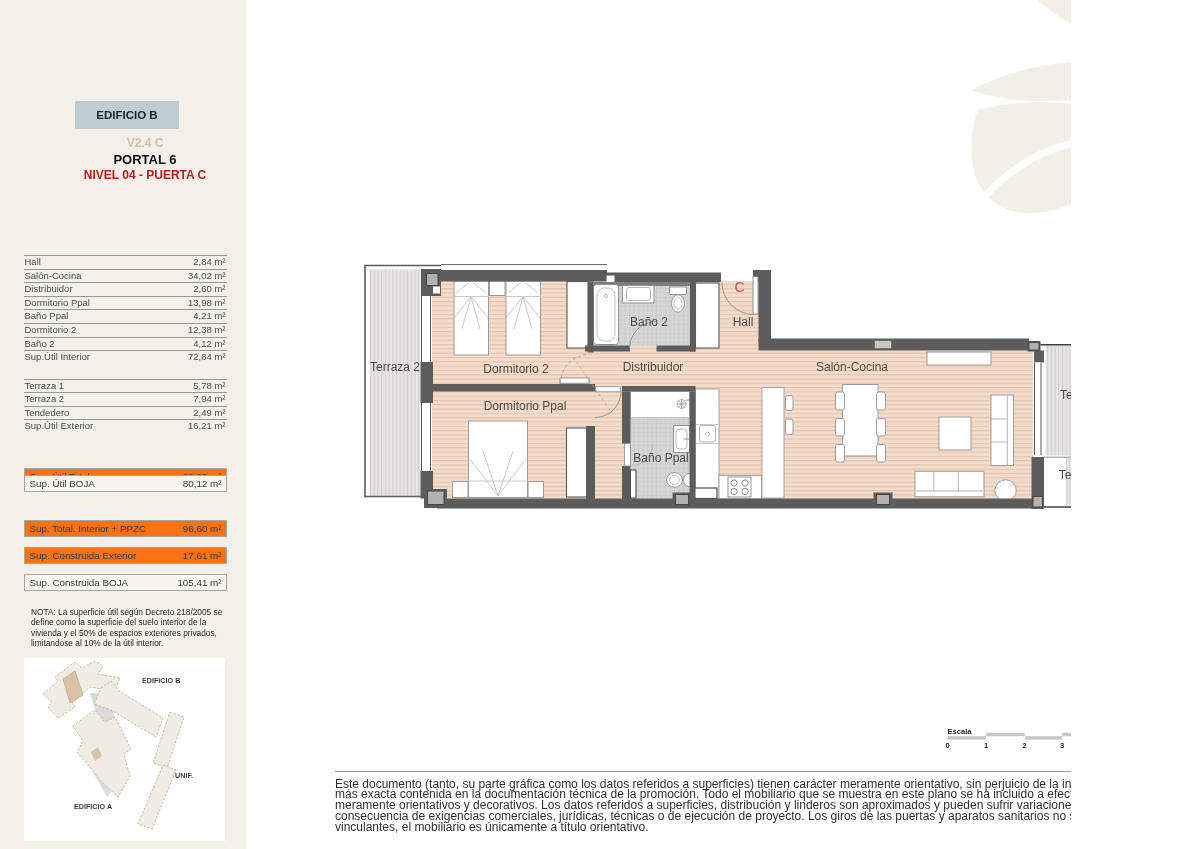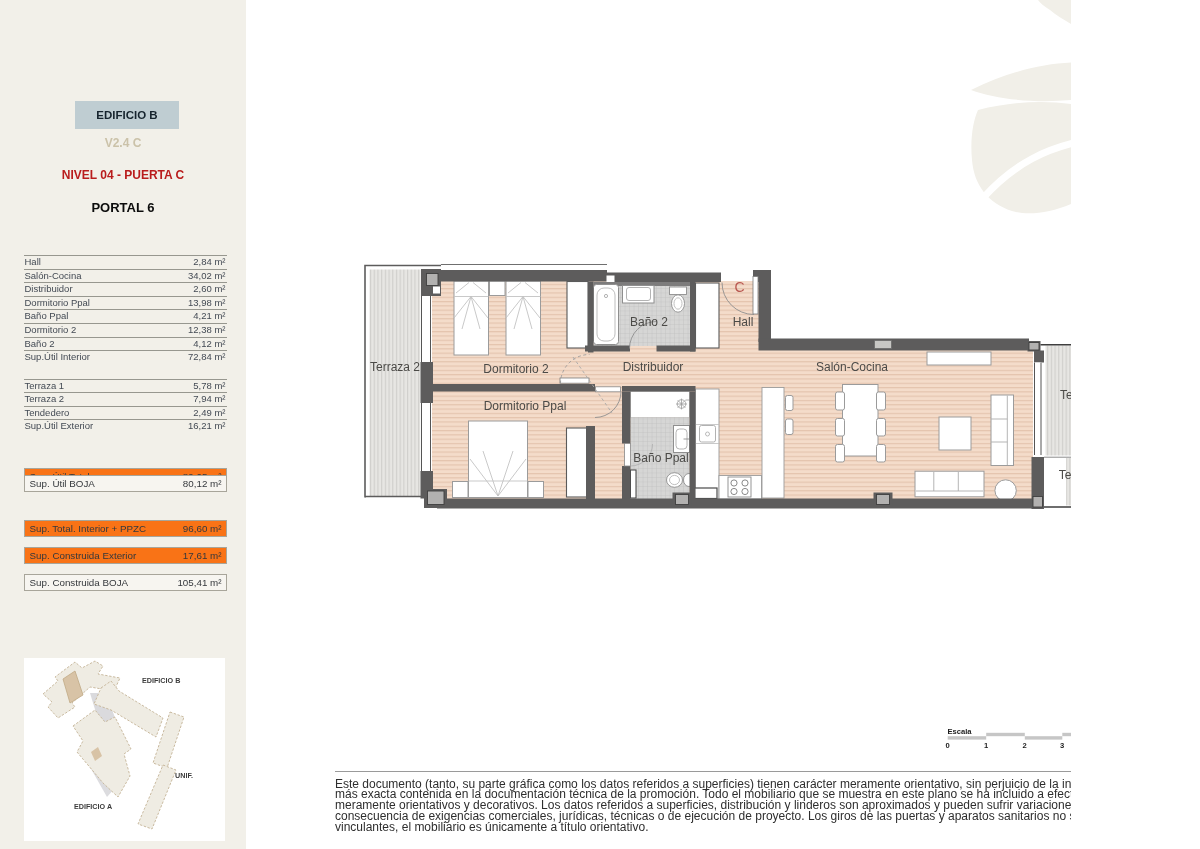--- a/index.html
+++ b/index.html
@@ -2,23 +2,23 @@
 <html><head>
 <meta charset="utf-8">
 <style>
 html,body{margin:0;padding:0;background:#ffffff;}
 body{width:1200px;height:849px;font-family:"Liberation Sans",sans-serif;}
 #page{position:relative;width:1071px;height:849px;overflow:hidden;background:#ffffff;}
 .abs{position:absolute;}
 #sidebar{left:0;top:0;width:246px;height:849px;background:#f2f0e9;}
 #titlebox{left:75px;top:101px;width:104px;height:28px;background:#bfcdd2;color:#16242e;
   font-size:11.5px;font-weight:bold;text-align:center;line-height:28px;}
-.ct{width:246px;text-align:center;font-weight:bold;}
+.ct{width:246px;text-align:center;font-weight:bold;padding-left:22px;}
 #v24{top:136px;font-size:12px;color:#cbc2a9;}
-#portal{top:151.5px;font-size:13px;color:#0c0c0c;margin-top:48px;}
+#portal{top:151.5px;font-size:13px;color:#0c0c0c;}
 #nivel{top:167.5px;font-size:12px;color:#b91c1c;}
 table.areas{position:absolute;left:23.5px;border-collapse:collapse;width:203px;
   font-size:9.5px;color:#434a54;}
 table.areas td{border-top:1px solid #97978f;padding:0 1px;height:12.55px;line-height:12.55px;white-space:nowrap;}
 table.areas td.v{text-align:right;margin-top:12px;}
 #tab1{top:255.3px;}
 #tab2{top:378.8px;}
 .sbox{left:23.5px;width:201px;height:15px;border:1px solid #a8a59a;font-size:9.8px;
   color:#35383c;line-height:15px;padding:0;}
 .sbox span.l{position:absolute;left:5px;}
@@ -131,20 +131,21 @@
   <div class="abs sbox dk" style="top:546.5px">
       <span class="l">Sup. Construida Exterior</span>
       <span class="r">17,61 m²</span>
     </div>
 
   <div class="abs sbox lt" style="top:573.5px">
       <span class="l">Sup. Construida BOJA</span>
       <span class="r">105,41 m²</span>
     </div>
 
+  <div id="nota" class="abs">NOTA: La superficie útil según Decreto 218/2005 se<br>define como la superficie del suelo interior de la<br>vivienda y el 50% de espacios exteriores privados,<br>limitandose al 10% de la útil interior.</div>
 
   <svg id="siteplan" class="abs" width="201" height="183" viewBox="24 658 201 183">
     <rect x="24" y="658" width="201" height="183" fill="#ffffff"></rect>
 
     <polygon points="90,693 106,693 126,748 108,752" fill="#dadadd"></polygon>
 
     <polygon points="90,767 104,755 121,781 107,797" fill="#dcdcdf"></polygon>
     <g fill="#efece3" stroke="#c4b396" stroke-width="0.9" stroke-dasharray="2.4,1.6">
 
       <polygon points="43,694 58,681 55,677 75,662 82,668 95,661 103,666 98,674 120,678 114,691 90,687 72,703 75,707 58,718 48,707 52,702"></polygon>

